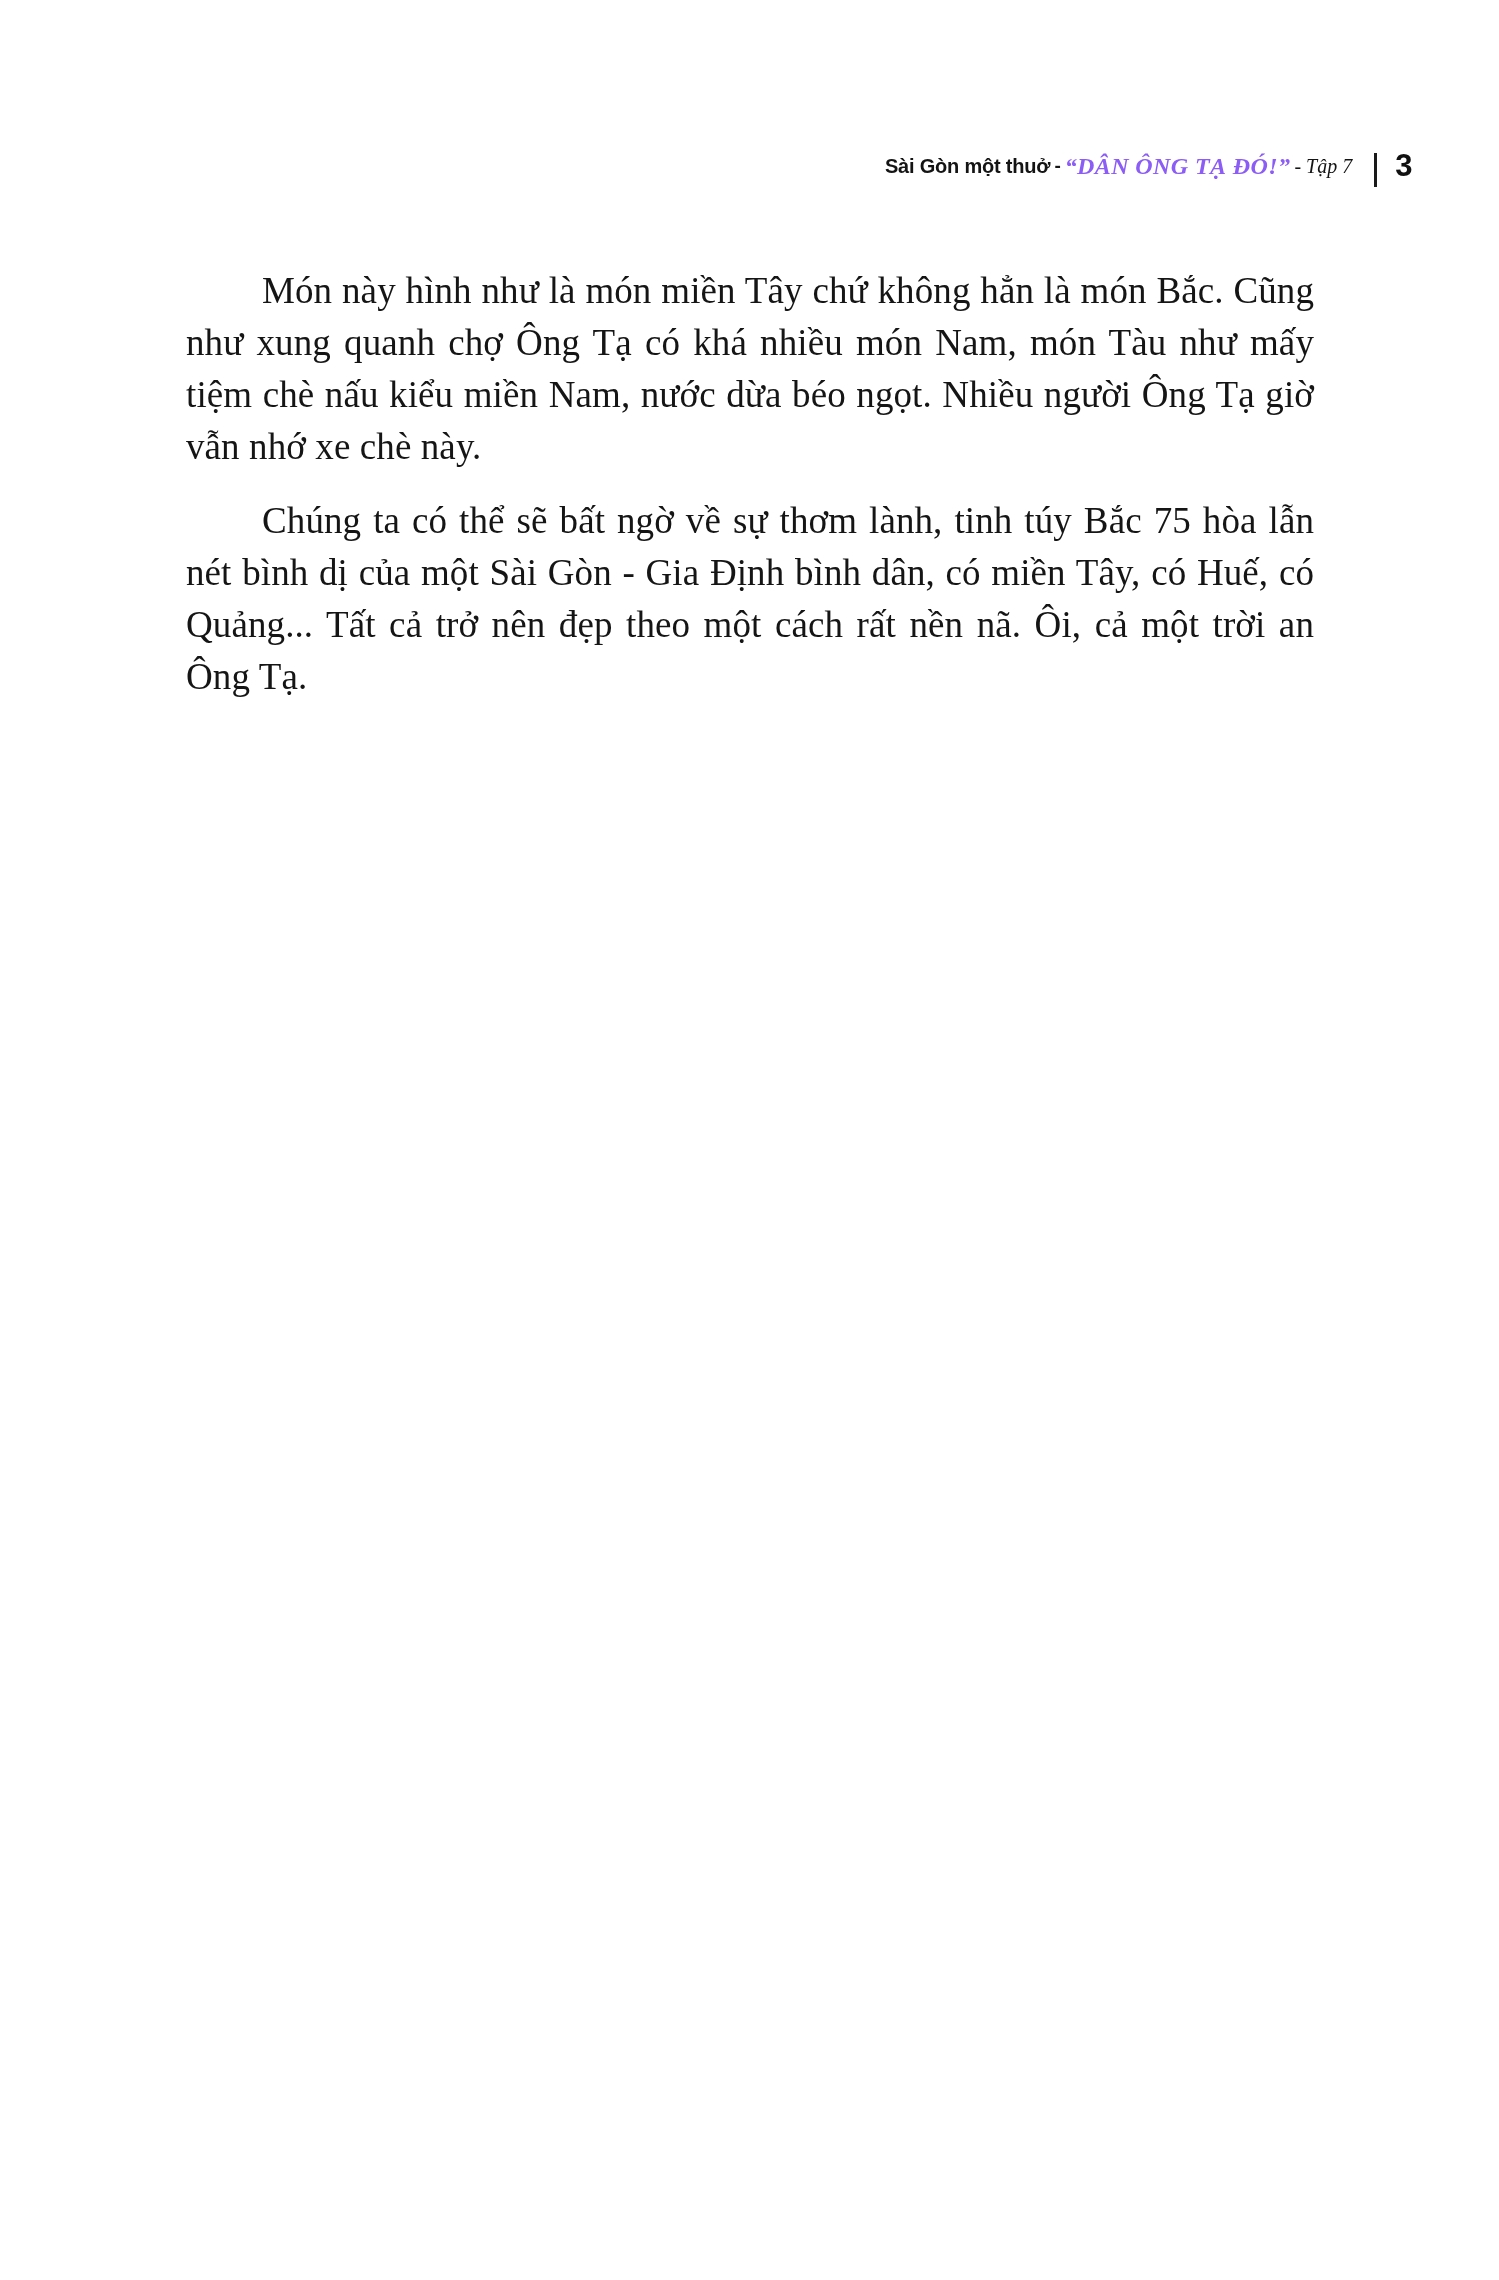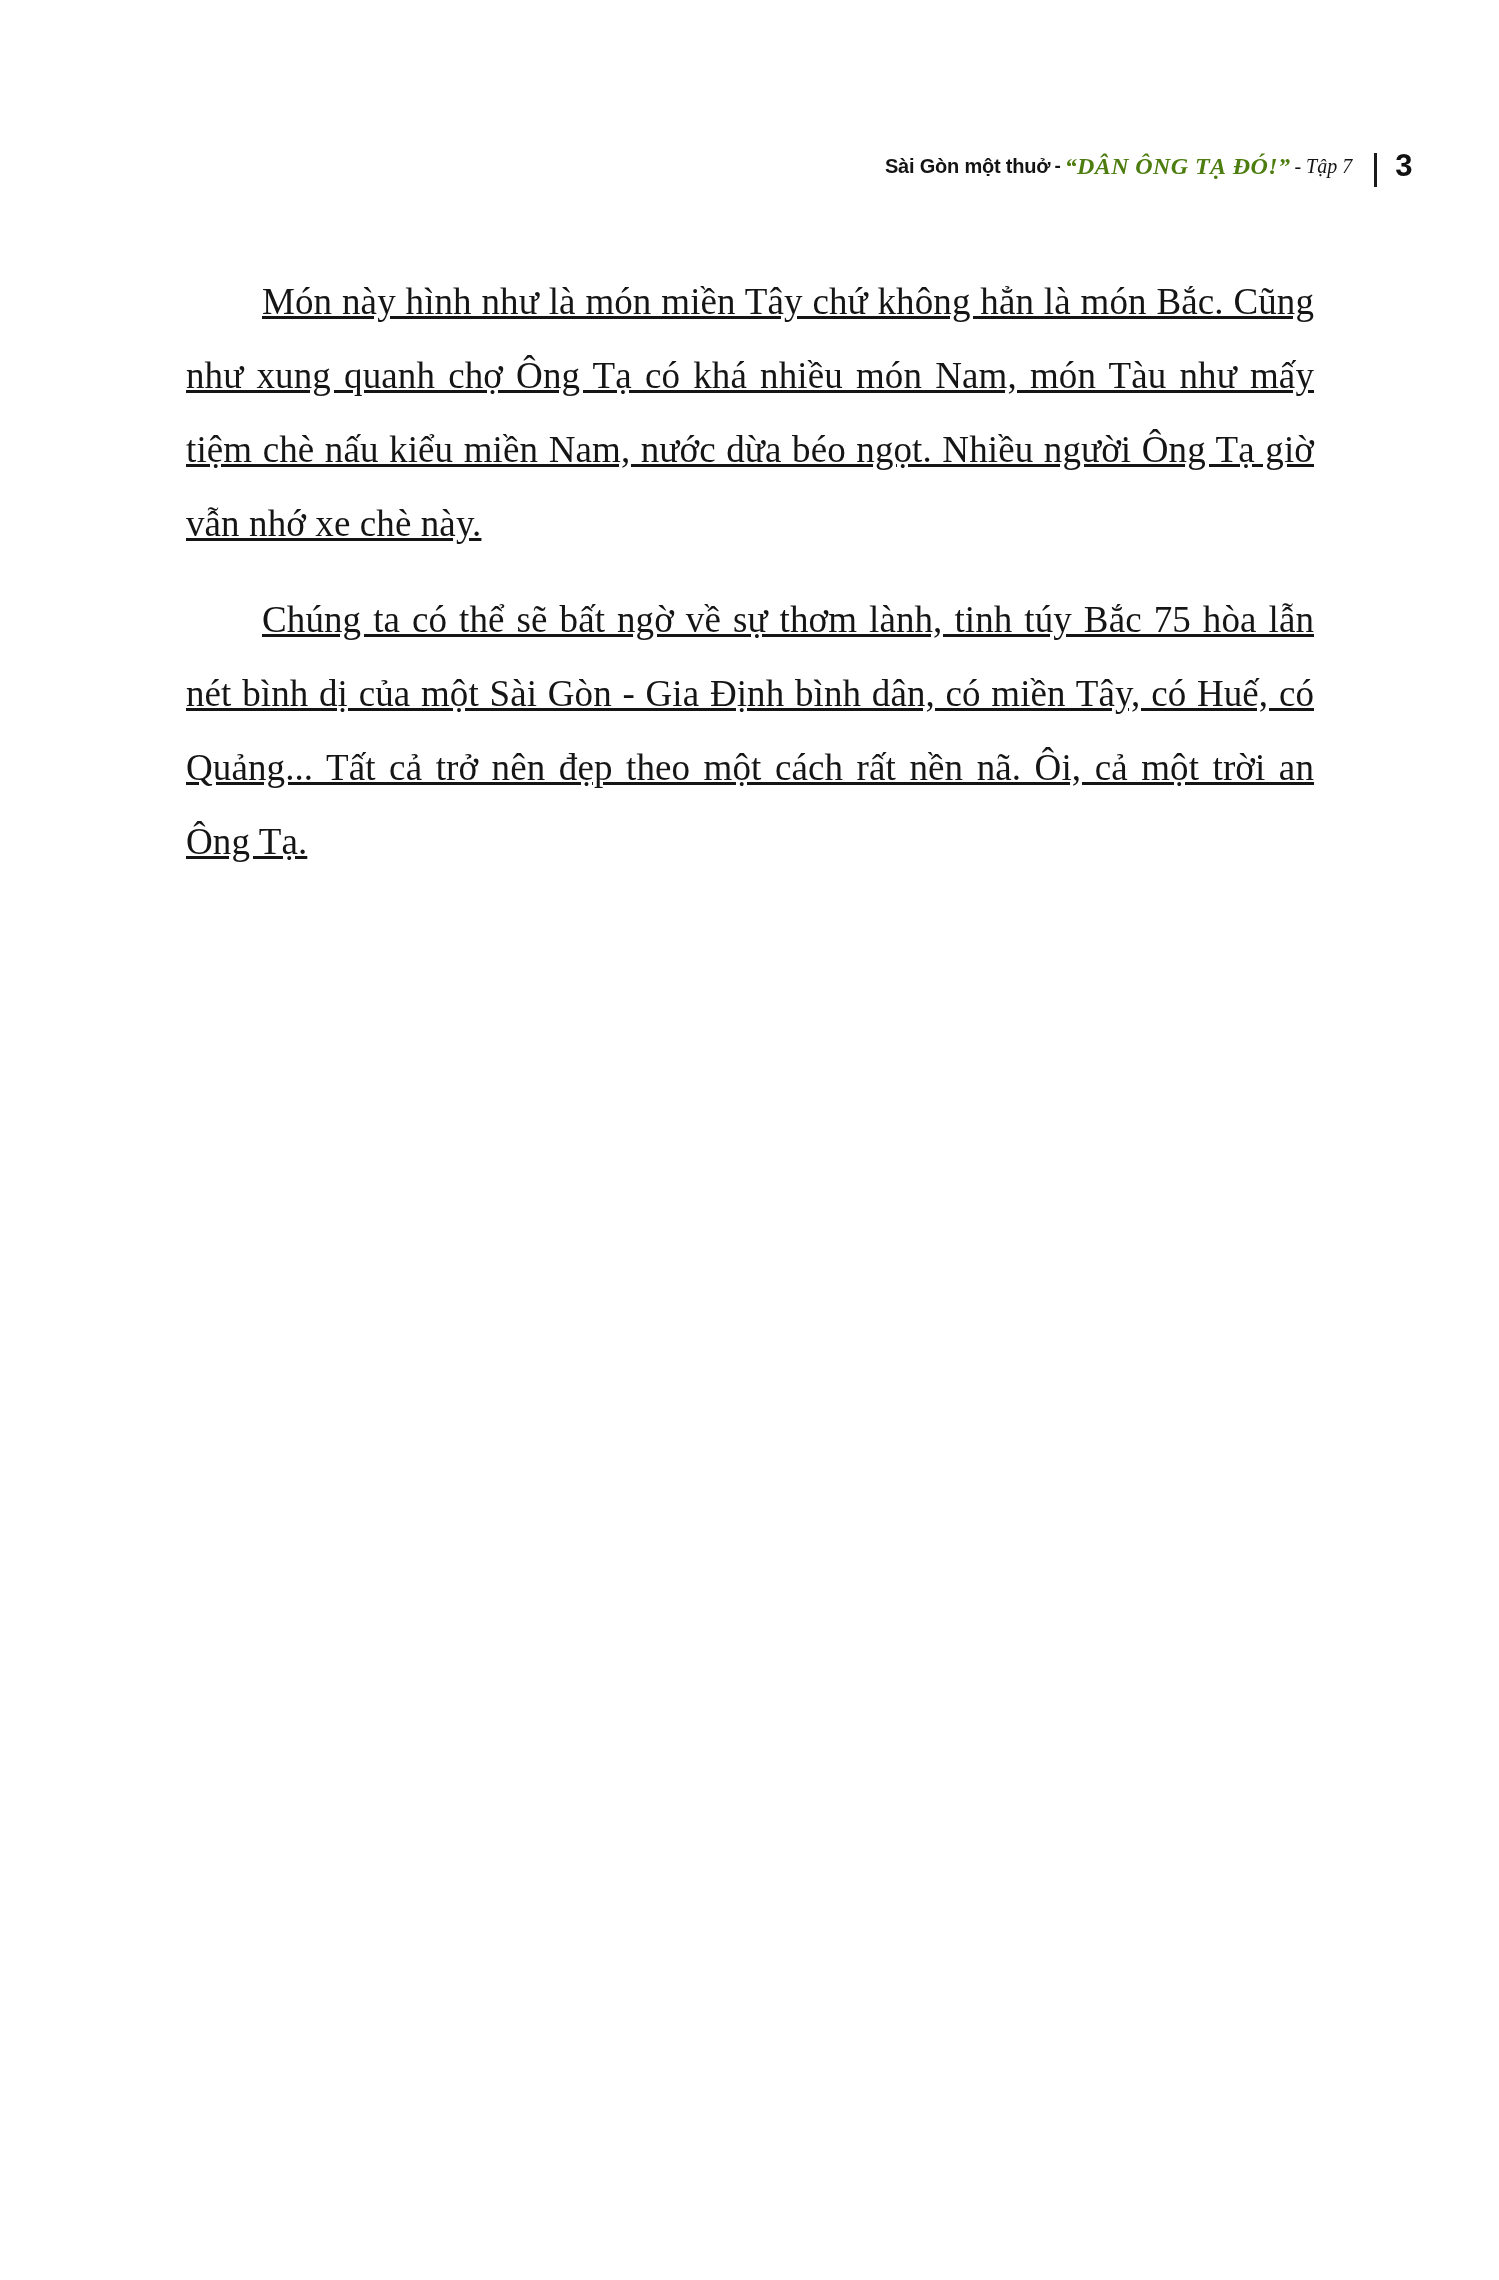--- a/index.html
+++ b/index.html
@@ -55,21 +55,21 @@
     font-weight: bold;
     color: #141414;
     padding: 0 4px;
   }
   .head-title {
     font-family: "Liberation Serif", serif;
     font-weight: bold;
     font-style: italic;
     font-size: 24px;
     letter-spacing: 0.4px;
-    color: #4d7c0f;
+    color: #8b5cf6;
     white-space: nowrap;
   }
   .head-tap {
     font-family: "Liberation Serif", serif;
     font-style: italic;
     font-size: 20px;
     color: #141414;
     white-space: nowrap;
     padding-left: 4px;
   }
@@ -95,25 +95,24 @@
     position: absolute;
     top: 265px;
     left: 186px;
     width: 1128px;
   }
   .para {
     margin: 0 0 12px 0;
     text-indent: 76px;
     text-align: justify;
     font-size: 37px;
-    line-height: 74px;
+    line-height: 52px;
     letter-spacing: 0.1px;
     color: #151515;
     font-family: "Liberation Serif", serif;
-    text-decoration: underline;
   }
   .para:last-child {
     margin-bottom: 0;
   }
   .para.p2 { margin-top: 22px; }
   .para.p3 { margin-top: 22px; }
 </style>
 </head>
 <body>
 

